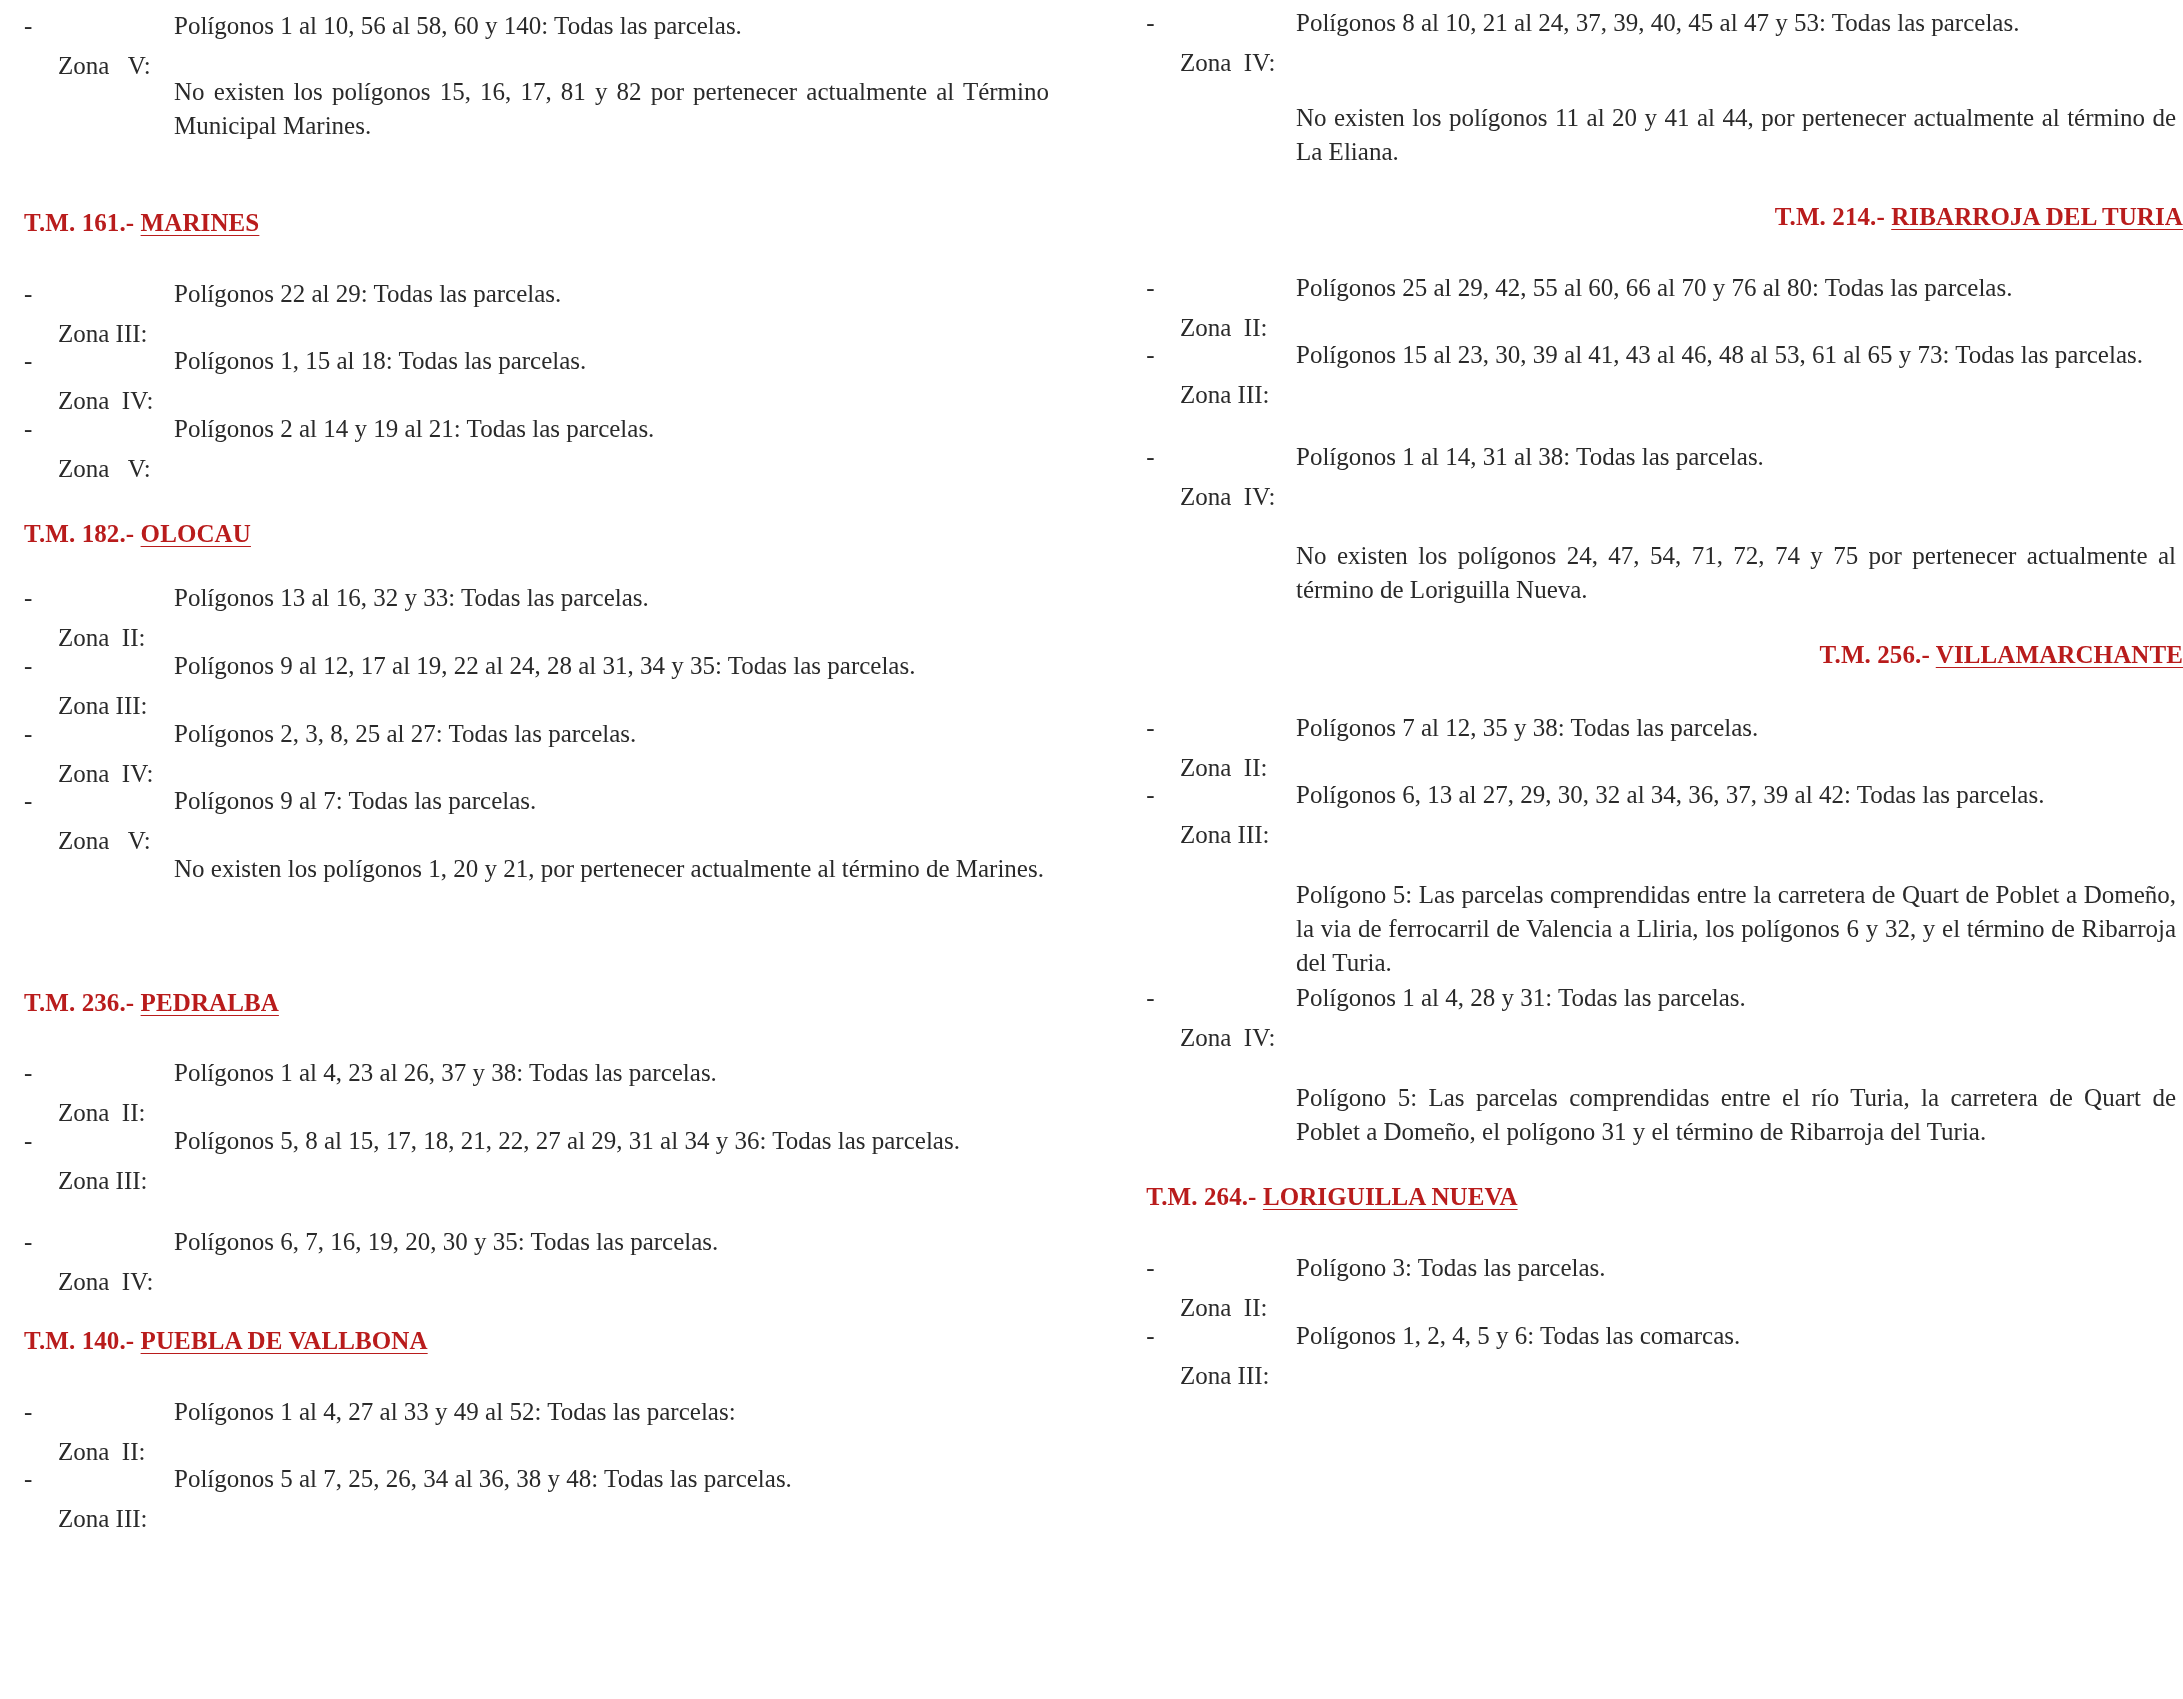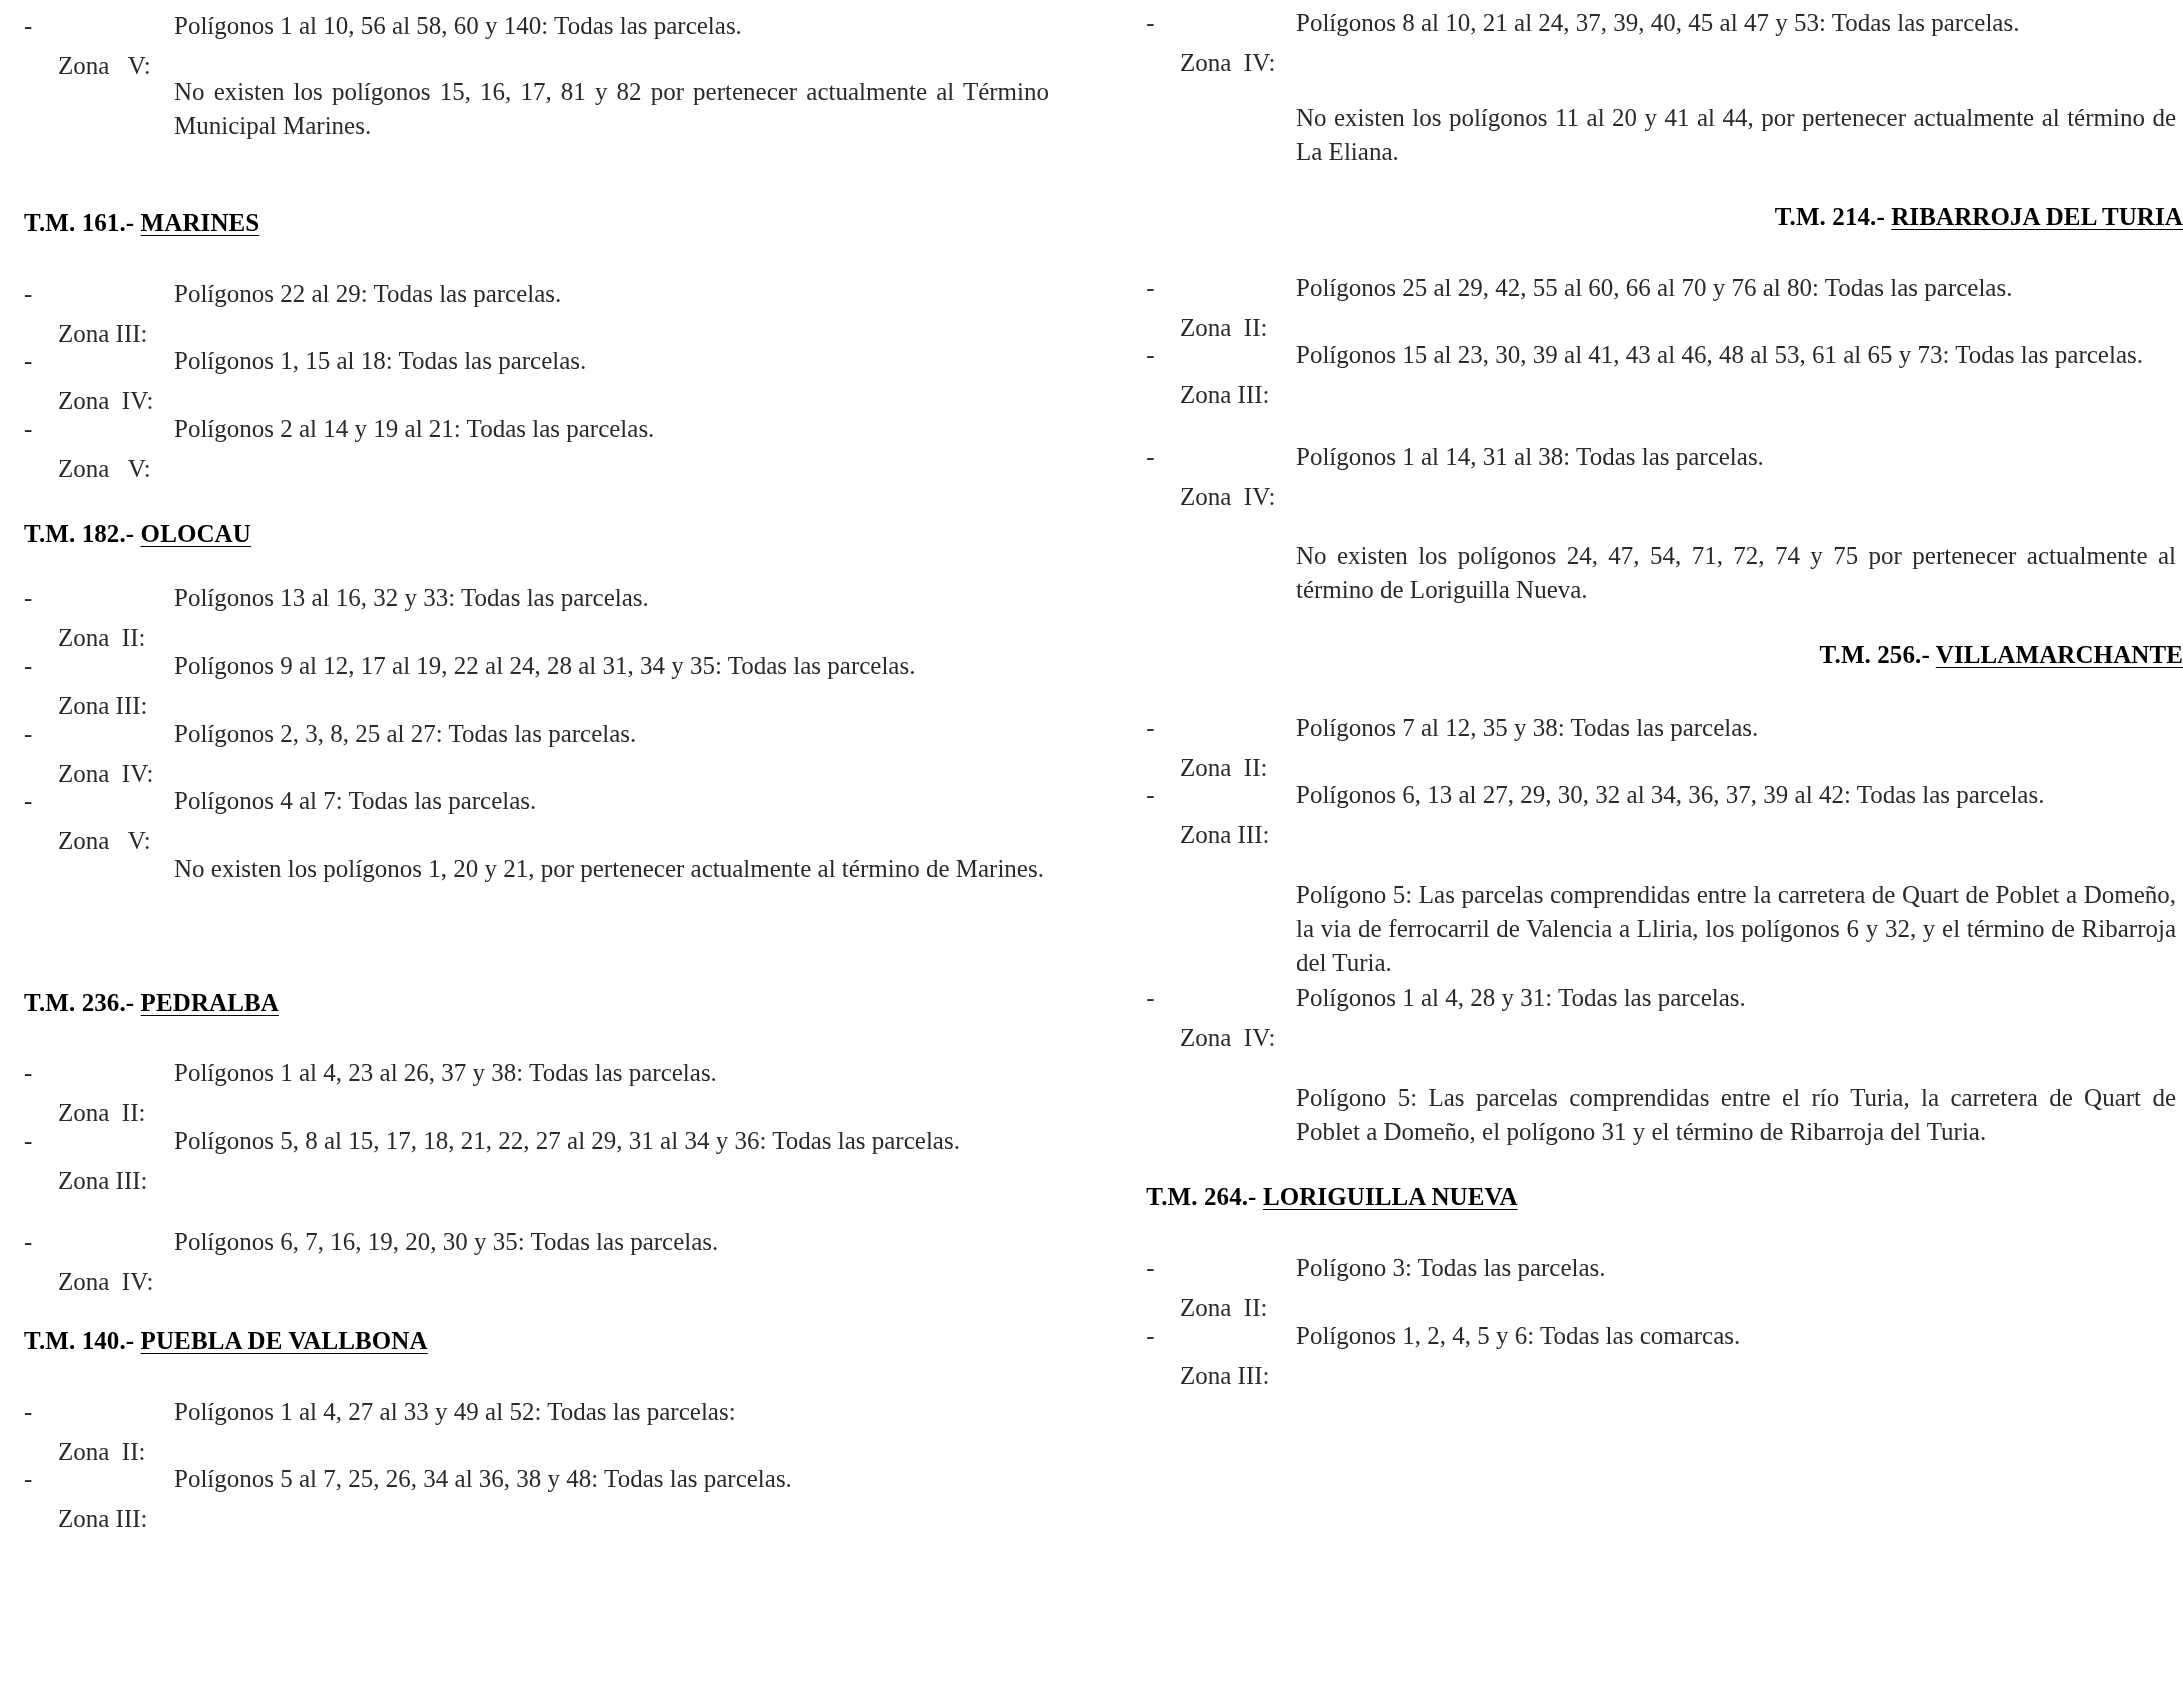--- a/index.html
+++ b/index.html
@@ -2,21 +2,21 @@
 <html style="font-size:11.6px"><head>
 <meta charset="utf-8">
 <style>
   html, body { margin:0; padding:0; background:#ffffff; }
   body { width:2183px; height:1699px; position:relative; overflow:hidden;
          font-family:"Liberation Serif", "DejaVu Serif", serif; color:#2a2a2a; }
   .col { position:absolute; top:0; }
   .col-left { left:0; width:1058px; }
   .col-right { left:1134px; width:1049px; }
   .blk { position:absolute; left:0; right:0; }
-  .heading { font-size:25px; font-weight:bold; color:#000000; letter-spacing:0.1px; white-space:nowrap; }
+  .heading { font-size:25px; font-weight:bold; color:#b91c1c; letter-spacing:0.1px; white-space:nowrap; }
   .heading .tm { }
   .heading .name { text-decoration:underline; text-decoration-thickness:1.4px; text-underline-offset:4.3px; }
   .item { font-size:25px; line-height:34px; }
   .item .dash { position:absolute; left:0; top:0; }
   .item .zone { position:absolute; top:0; white-space:pre;margin-top:40px; }
   .item .txt { position:absolute; top:0; text-align:justify; }
   .note { font-size:25px; line-height:34px; position:absolute; text-align:justify; }
   .left .dash { left:24px; }
   .left .zone { left:58px; }
   .left .txt { left:174px; width:875px; }
@@ -72,21 +72,21 @@
     <span class="txt">Polígonos 9 al 12, 17 al 19, 22 al 24, 28 al 31,  34 y 35: Todas las parcelas.</span>
   </div>
   <div class="blk item left" style="top:717px;">
     <span class="dash">-</span>
     <span class="zone">Zona  IV:</span>
     <span class="txt">Polígonos 2, 3, 8, 25 al 27: Todas las parcelas.</span>
   </div>
   <div class="blk item left" style="top:784px;">
     <span class="dash">-</span>
     <span class="zone">Zona   V:</span>
-    <span class="txt">Polígonos 4 al 7: Todas las parcelas.</span>
+    <span class="txt">Polígonos 9 al 7: Todas las parcelas.</span>
   </div>
   <div class="note left last-line-justify" style="top:852px;">No existen los polígonos 1, 20 y 21, por pertenecer actualmente al término de Marines.</div>
 
   <div class="blk heading" style="left:24px; top:989px;">
     <span class="tm">T.M. 236.- </span><span class="name">PEDRALBA</span>
   </div>
   <div class="blk item left" style="top:1056px;">
     <span class="dash">-</span>
     <span class="zone">Zona  II:</span>
     <span class="txt">Polígonos 1 al 4, 23 al 26, 37 y 38: Todas las parcelas.</span>

